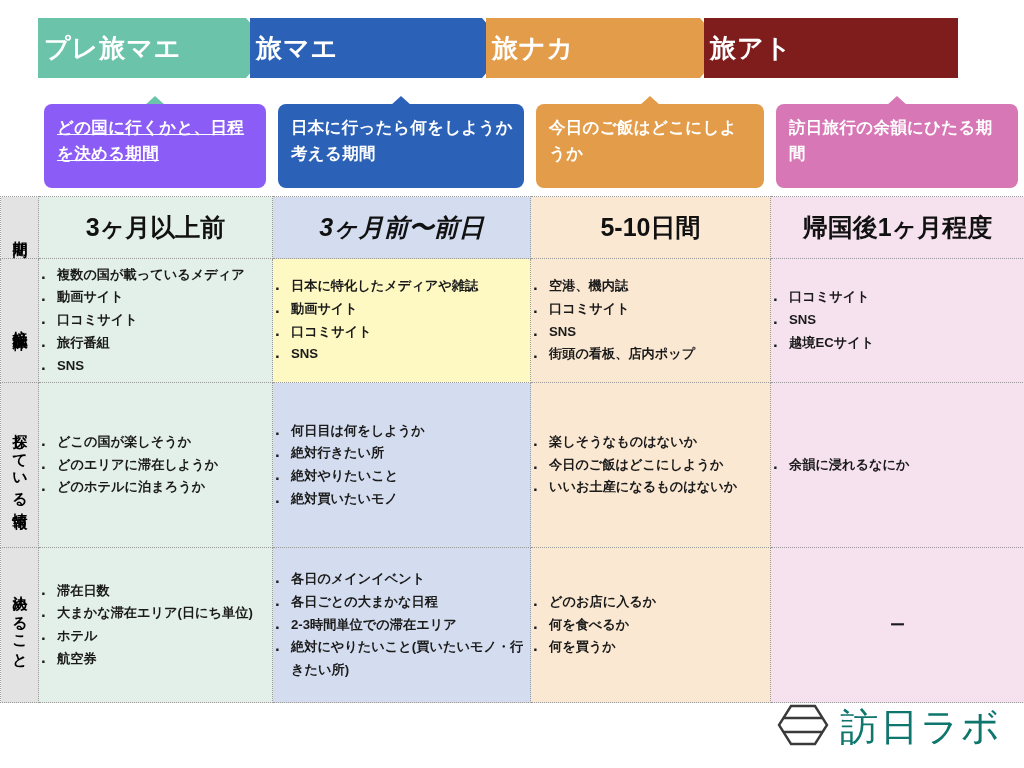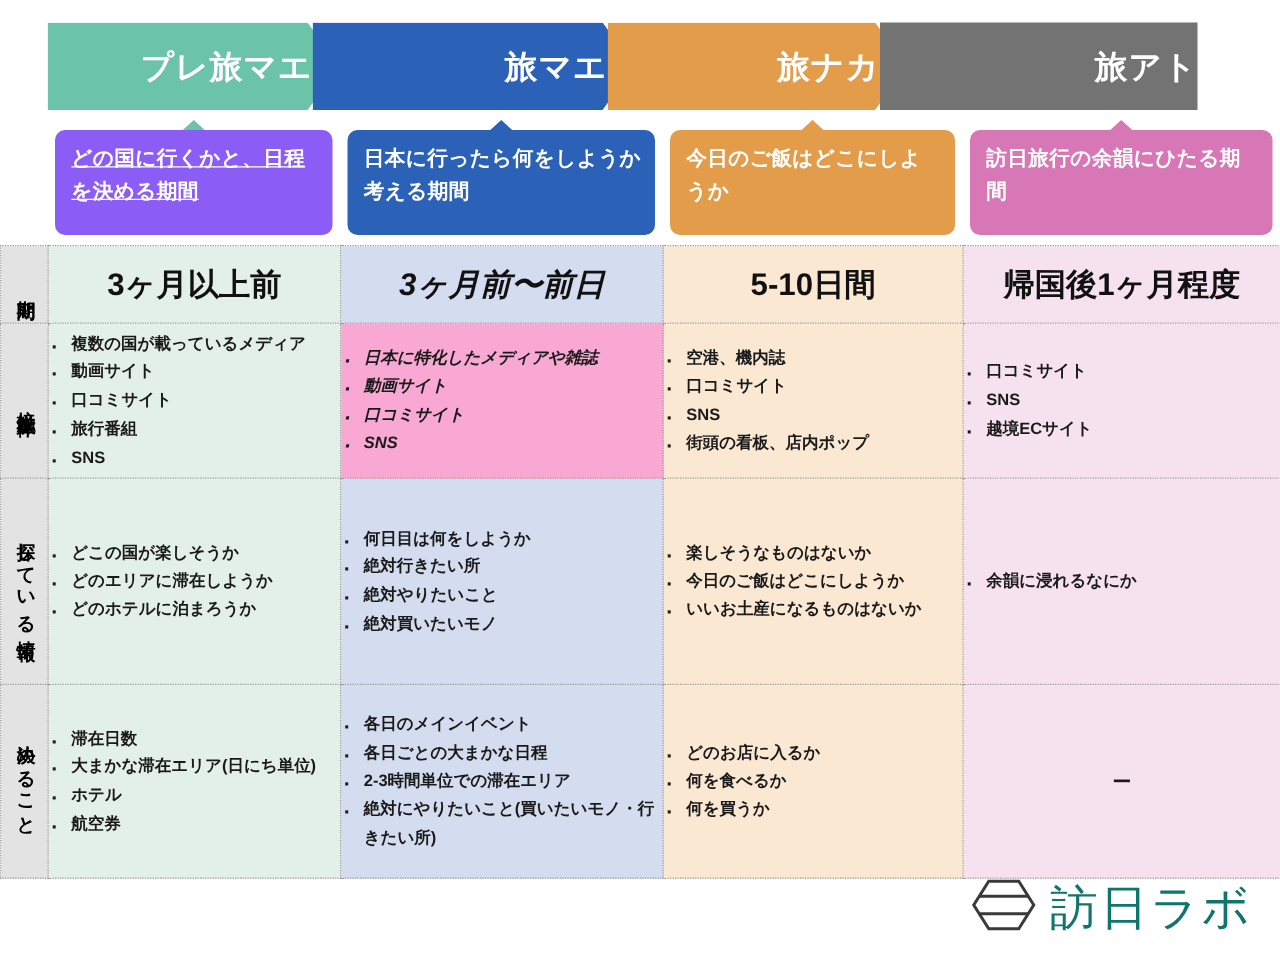--- a/index.html
+++ b/index.html
@@ -23,24 +23,24 @@
   .phase-banner {
     position: absolute;
     left: 38px;
     top: 18px;
     width: 986px;
     height: 70px;
     display: flex;
   }
   .phase-arrow {
     position: relative;
-    height: 70px;
+    height: 60px;
     display: flex;
     align-items: center;
-    justify-content: flex-end;
+    justify-content: flex-start;
     color: #ffffff;
     font-size: 26px;
     font-weight: bold;
     letter-spacing: 1px;
   }
   .phase-arrow .ph-label { position: relative; z-index: 2; padding-left: 6px; }
   
   .phase-arrow.chev {
     clip-path: polygon(0 0, calc(100% - 26px) 0, 100% 50%, calc(100% - 26px) 100%, 0 100%);
     margin-right: -22px;
@@ -163,21 +163,21 @@
   <div class="phase-banner">
     <div class="phase-arrow chev first" style="background: rgb(107, 195, 170); width: 234px; flex: 0 0 234px;">
       <span class="ph-label">プレ旅マエ</span>
     </div>
     <div class="phase-arrow chev" style="background: rgb(43, 98, 184); width: 258px; flex: 0 0 258px;">
       <span class="ph-label">旅マエ</span>
     </div>
     <div class="phase-arrow chev" style="background: rgb(227, 156, 73); width: 240px; flex: 0 0 240px;">
       <span class="ph-label">旅ナカ</span>
     </div>
-    <div class="phase-arrow" style="background: #737373; width: 254px; flex: 0 0 254px;">
+    <div class="phase-arrow" style="background: #7f1d1d; width: 254px; flex: 0 0 254px;">
       <span class="ph-label">旅アト</span>
     </div>
   </div>
 
   <div class="callouts">
     <div class="callout-wrap" style="width: 234px; flex: 0 0 234px;">
       <div class="callout-tail" style="border-bottom: 10px solid rgb(107, 195, 170); left: 106px;"></div>
       <div class="callout" style="background: #8b5cf6; text-decoration: underline;">どの国に行くかと、日程を決める期間</div>
     </div>
     <div class="callout-wrap" style="width: 258px; flex: 0 0 258px;">
@@ -218,21 +218,21 @@
         </td>
         <td class="list-cell" style="background: rgb(227, 240, 233);">
             <ul class="items">
               <li>複数の国が載っているメディア</li>
               <li>動画サイト</li>
               <li>口コミサイト</li>
               <li>旅行番組</li>
               <li>SNS</li>
             </ul>
           </td>
-        <td class="list-cell" style="background: #f9a8d4; font-style: italic;">
+        <td class="list-cell" style="background: #fef9c3;">
             <ul class="items">
               <li>日本に特化したメディアや雑誌</li>
               <li>動画サイト</li>
               <li>口コミサイト</li>
               <li>SNS</li>
             </ul>
           </td>
         <td class="list-cell" style="background: rgb(250, 232, 211);">
             <ul class="items">
               <li>空港、機内誌</li>

